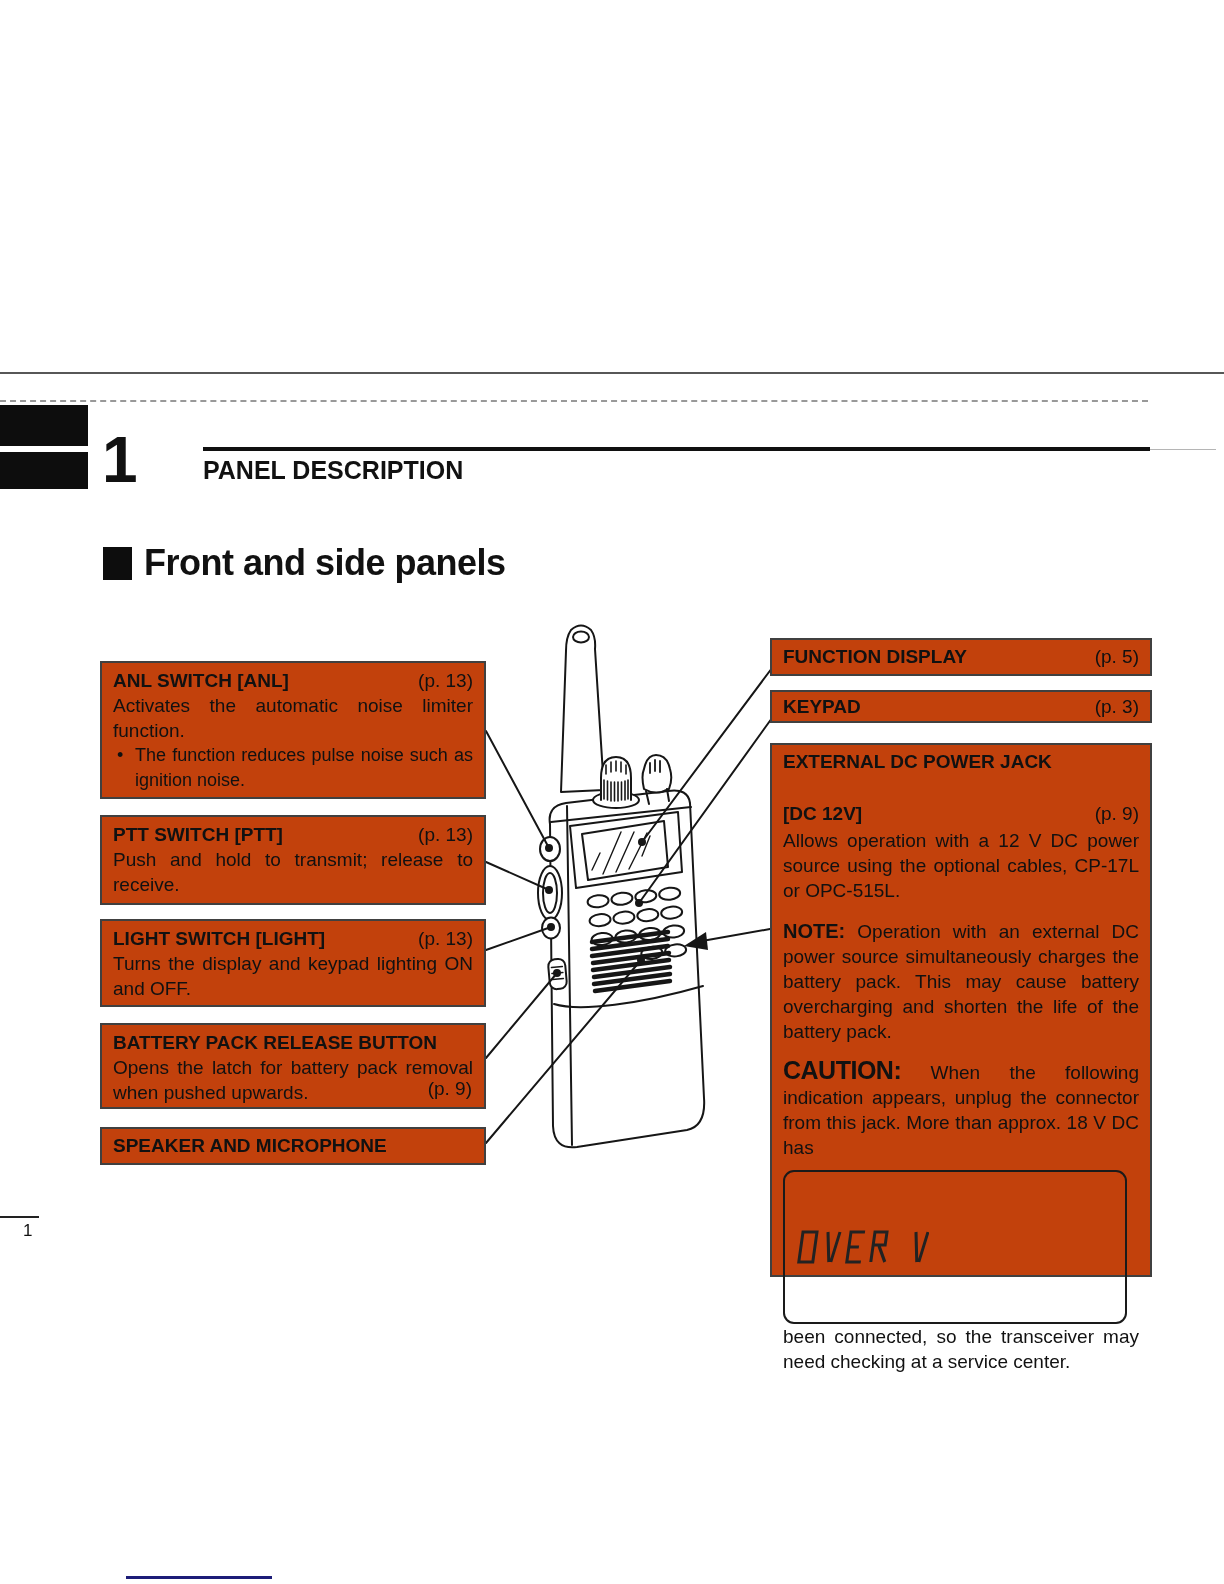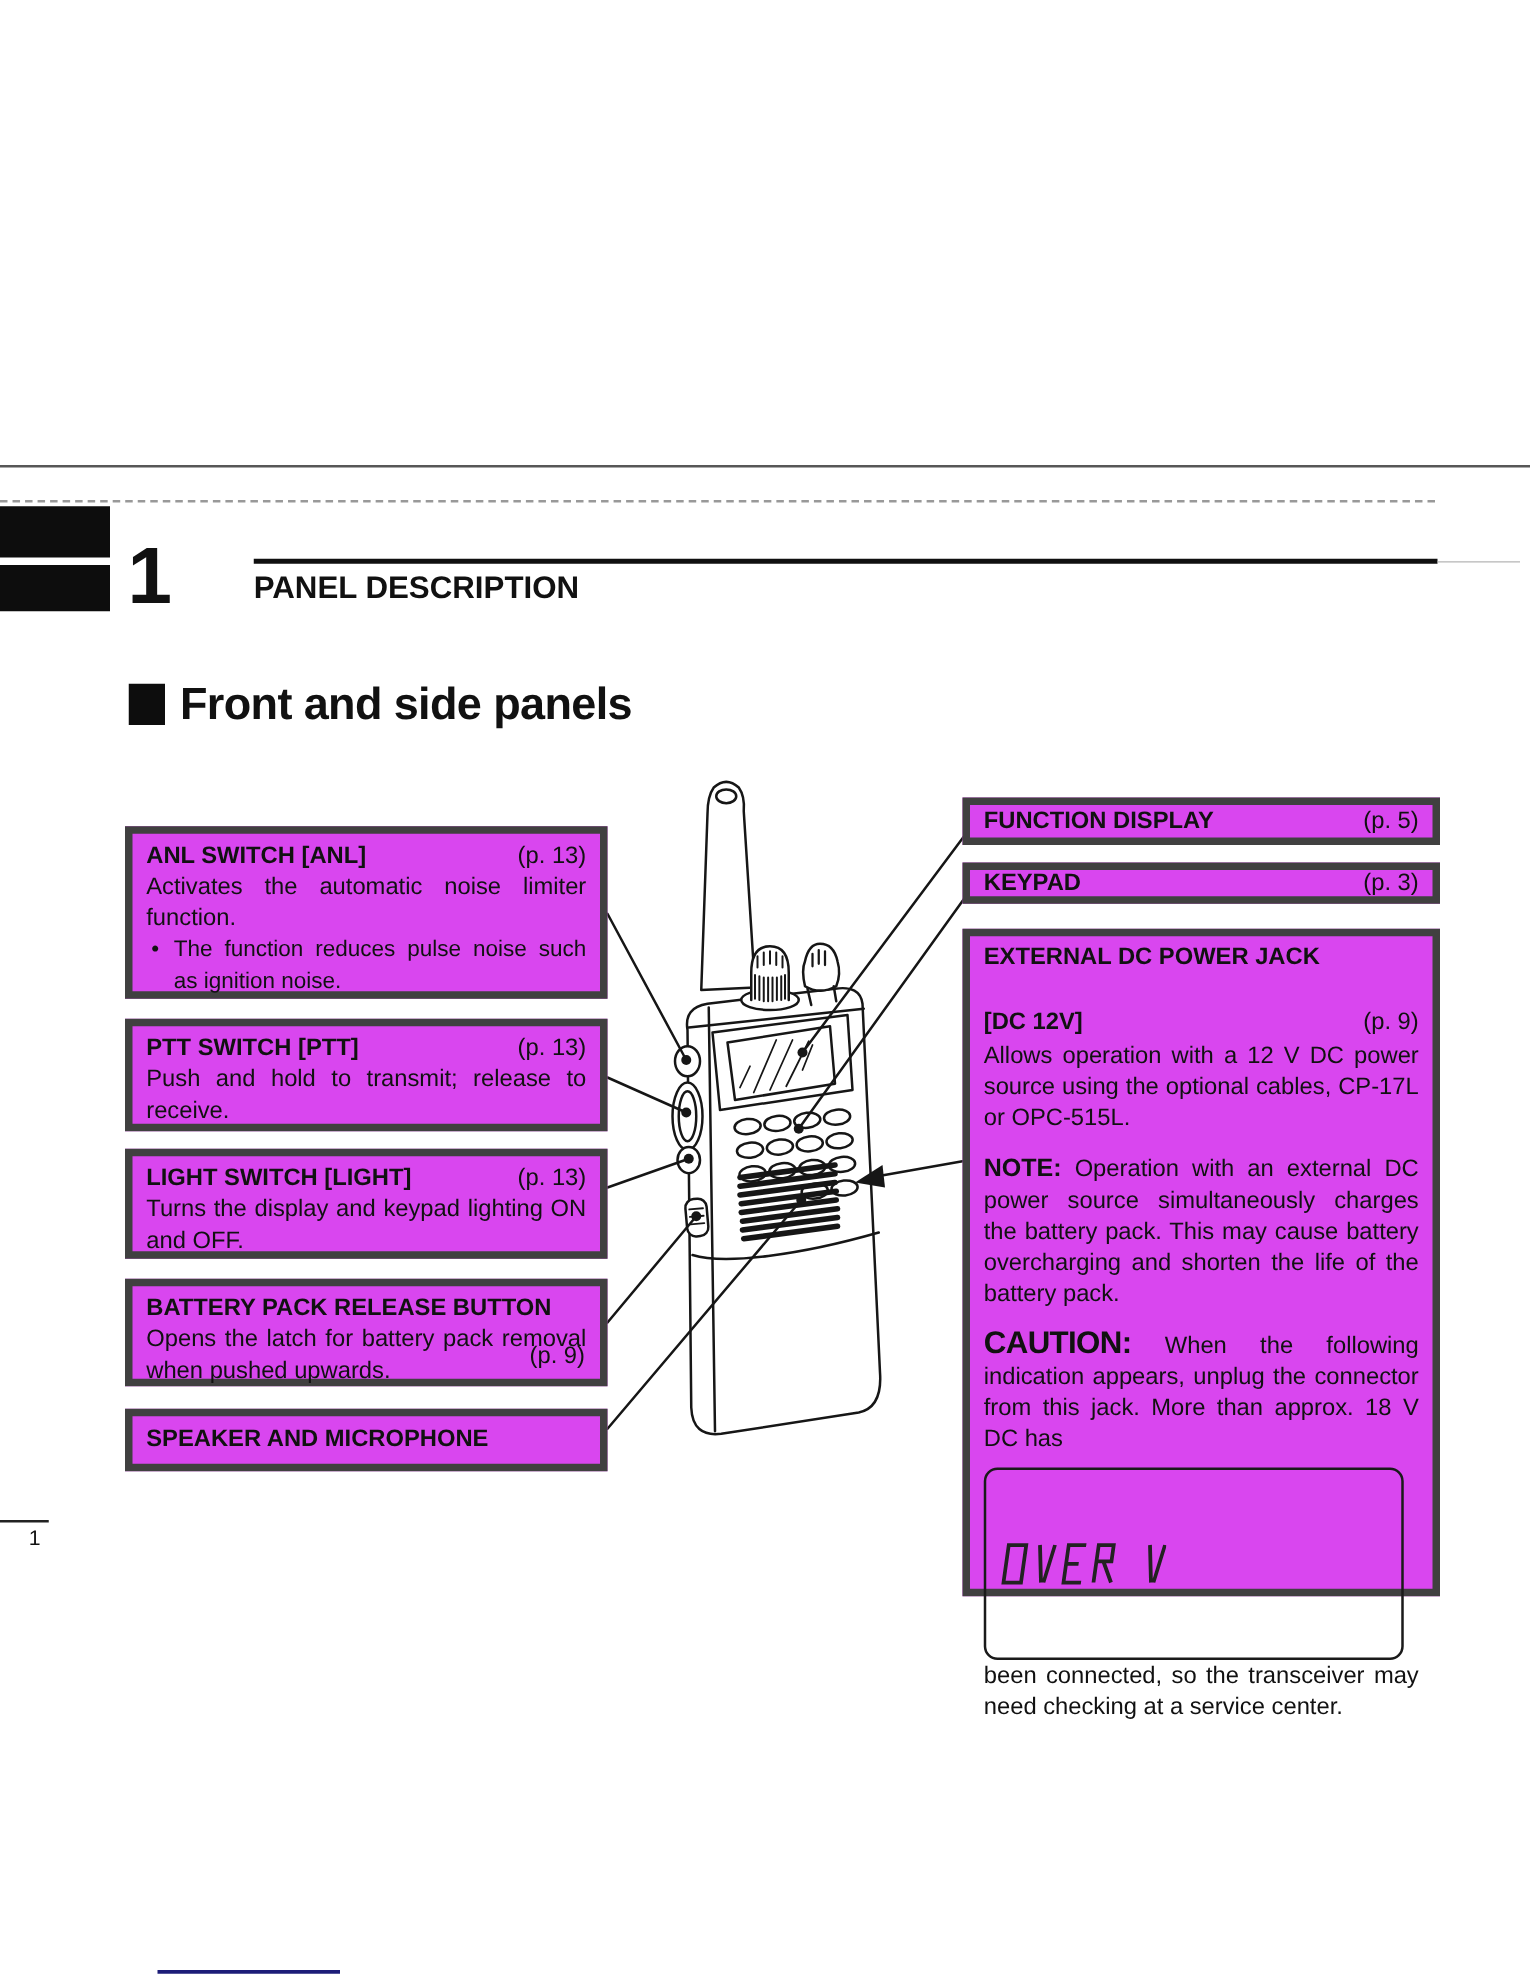--- a/index.html
+++ b/index.html
@@ -24,37 +24,37 @@
 
   
   .section-heading { position:absolute; left:103px; top:542px; display:flex; align-items:center; }
   .section-square { width:29px; height:33px; background:#0d0d0d; margin-right:12px; }
   .section-title { font-size:36px; font-weight:bold; letter-spacing:-0.5px; }
 
   
   .diagram { position:absolute; left:0; top:0; width:1224px; height:1584px; z-index:1; }
 
   
-  .cbox { position:absolute; background:#d946ef; border:6px solid #404040; z-index:2; padding:5px 11px 22px 11px; }
+  .cbox { position:absolute; background:#c2410c; border:2px solid #404040; z-index:2; padding:5px 11px 22px 11px; }
   .cbox-left { left:100px; width:386px; }
   .cbox-right { left:770px; width:382px; }
   .box-title-row { display:flex; justify-content:space-between; align-items:baseline; font-size:19px; font-weight:bold; line-height:25px; }
   .box-title-row .pref { font-weight:normal; font-size:19px; }
   .btext { font-size:19px; line-height:25px; text-align:justify; }
   .bullet-item { position:relative; padding-left:22px; font-size:18px; line-height:25px; text-align:justify; }
   .bullet-item::before { content:"\2022"; position:absolute; left:4px; top:0; }
   .single-row { display:flex; justify-content:space-between; align-items:center; height:100%; font-size:19px; font-weight:bold; }
   .single-row .pref { font-weight:normal; }
   .abs-pref { position:absolute; right:12px; bottom:6px; font-size:19px; line-height:25px; }
 
   #box-anl     { top:661px; height:138px; }
   #box-ptt     { top:815px; height:90px; }
   #box-light   { top:919px; height:88px; }
   #box-battery { top:1023px; height:86px; }
-  #box-speaker { top:1127px; height:50px; padding-top:0; padding-bottom:0; }
+  #box-speaker { top:1127px; height:38px; padding-top:0; padding-bottom:0; }
   #box-function{ top:638px; height:38px; padding-top:0; padding-bottom:0; }
   #box-keypad  { top:690px; height:33px; padding-top:0; padding-bottom:0; }
   #box-dcjack  { top:743px; height:534px; }
 
   .dc-title { font-size:19px; font-weight:bold; line-height:24px; }
   .dc-title-row2 { display:flex; justify-content:space-between; font-size:19px; font-weight:bold; line-height:24px;margin-top:28px; }
   .dc-title-row2 .pref { font-weight:normal; }
   .dc-body { margin-top:2px; }
   .note-p { margin-top:16px; font-size:19px; line-height:25px; text-align:justify; }
   .note-label { font-weight:bold; font-size:20px; }

